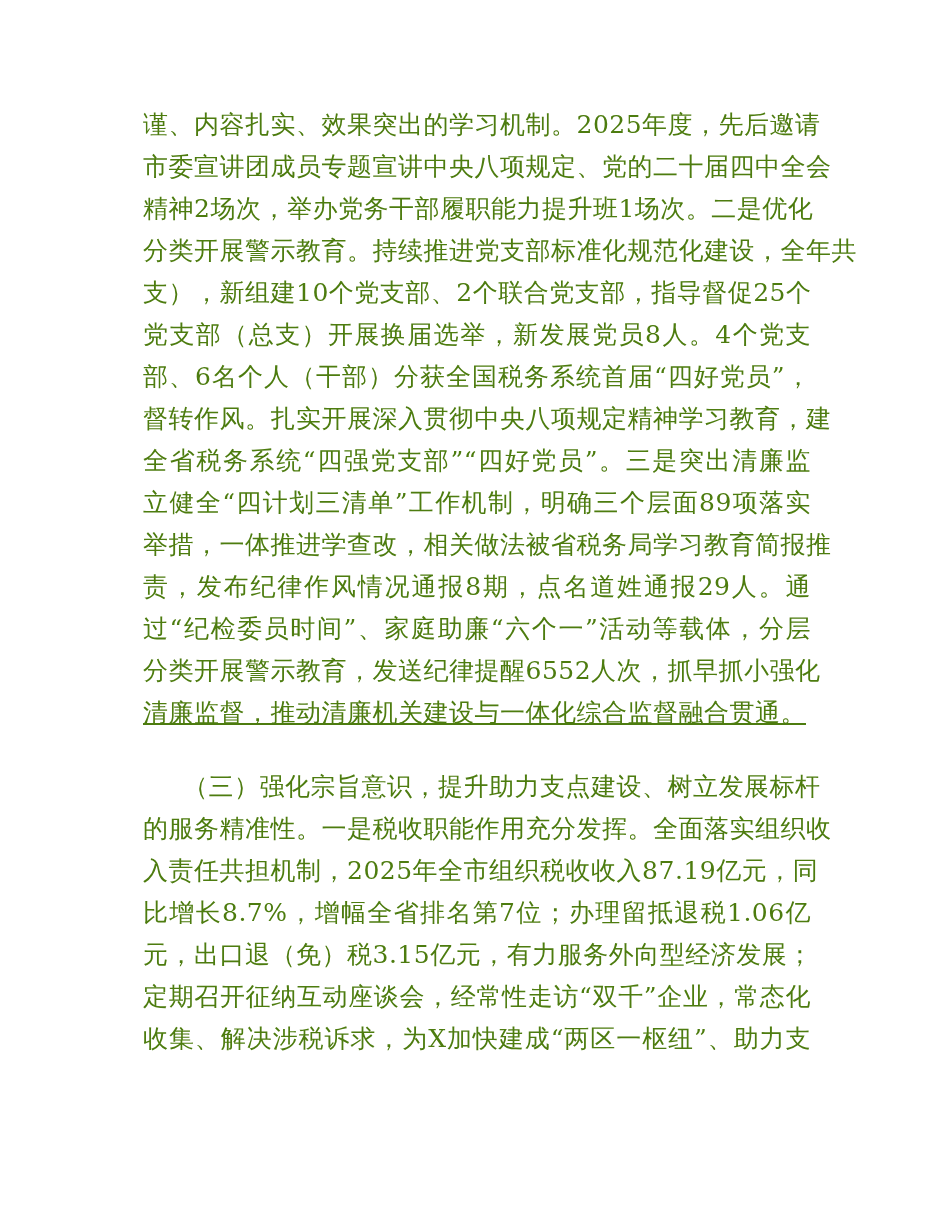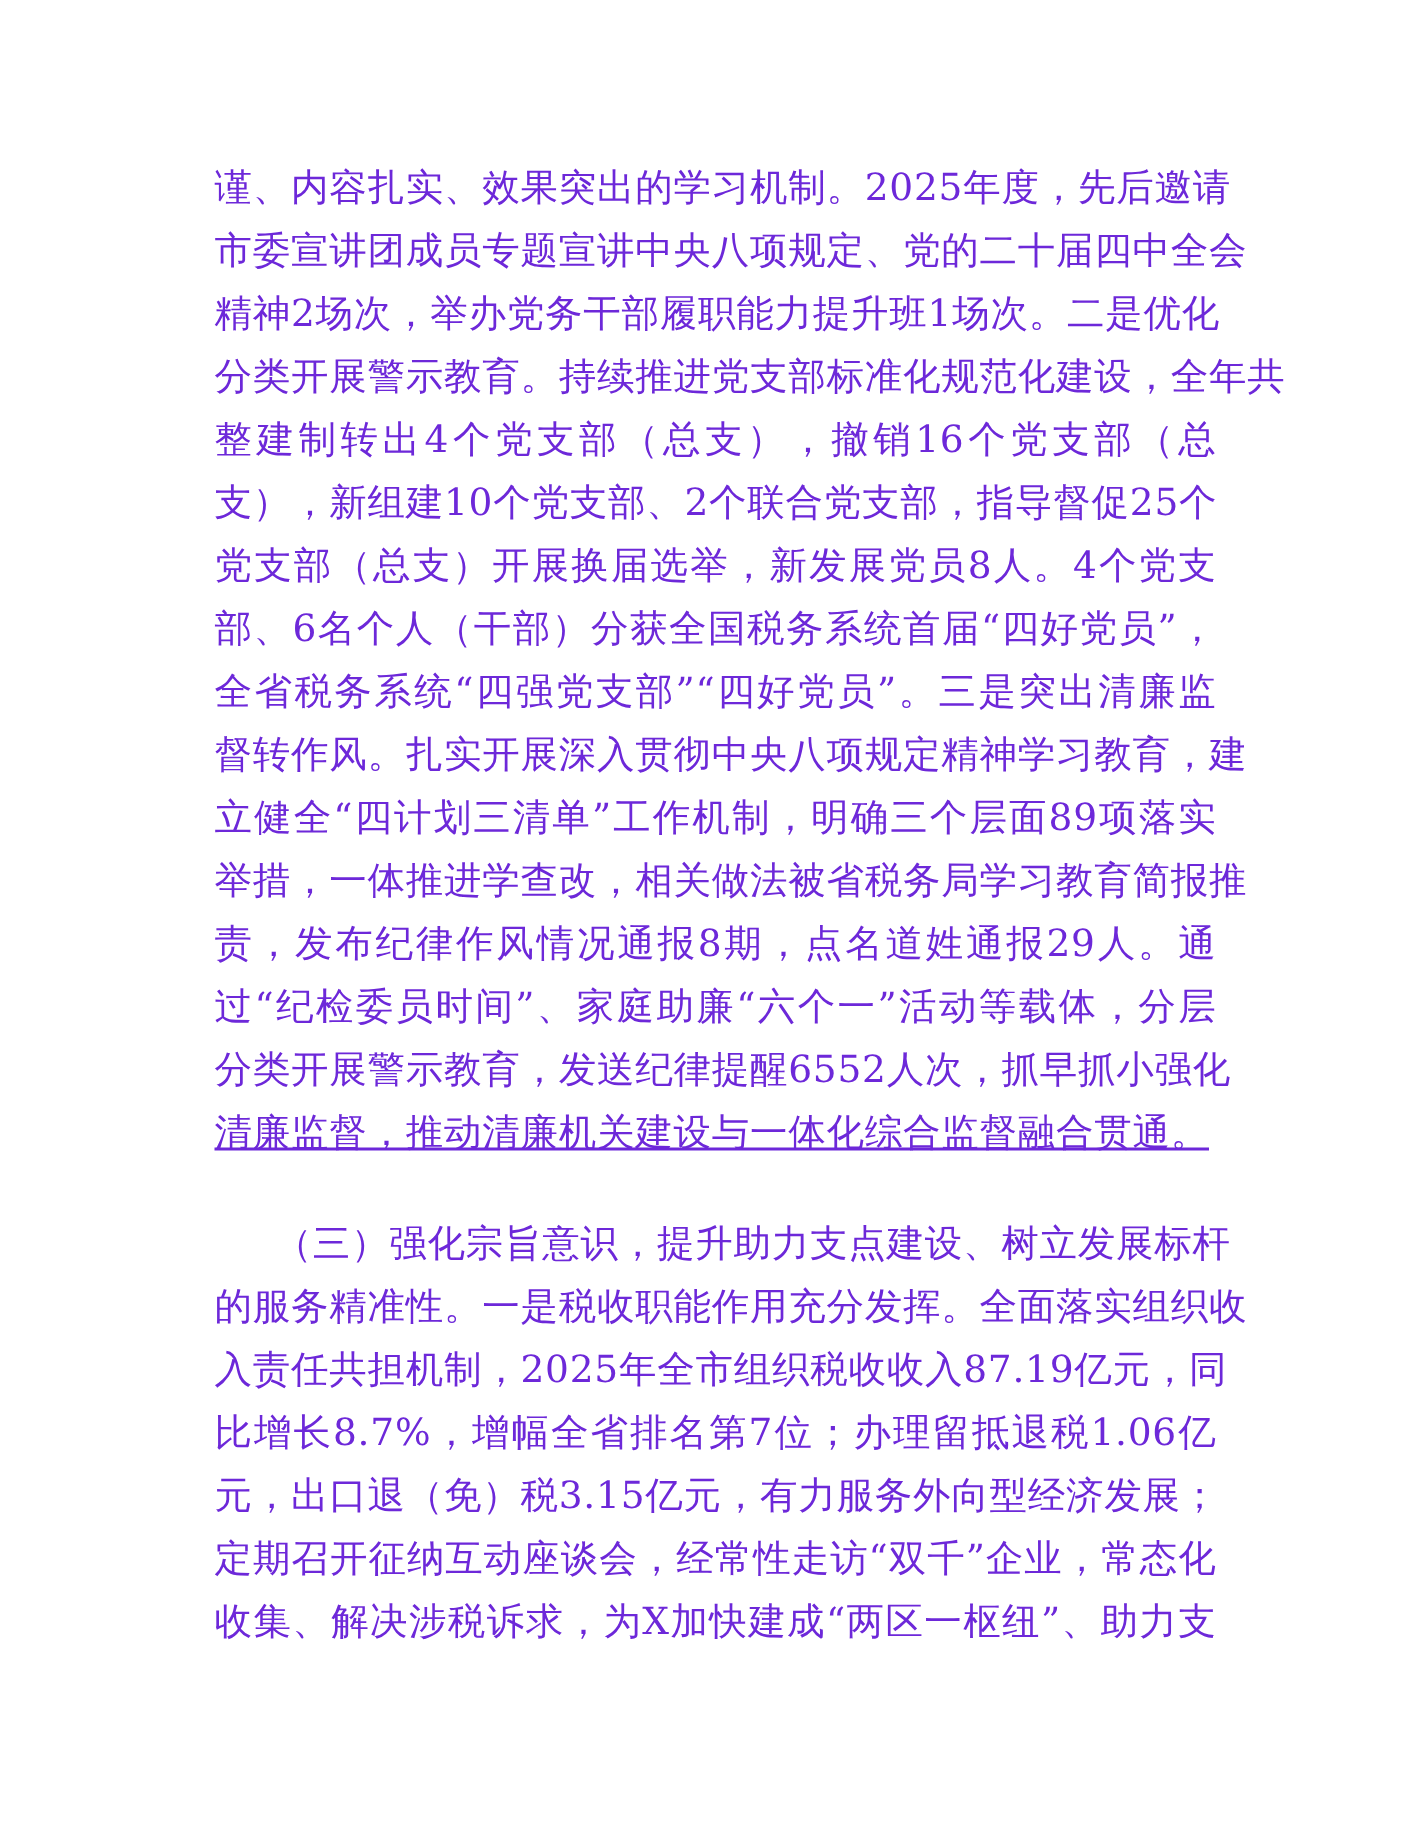--- a/index.html
+++ b/index.html
@@ -3,21 +3,21 @@
 <meta charset="utf-8">
 <style>
   html, body { margin: 0; padding: 0; background: #ffffff; }
   body { width: 950px; height: 1230px; position: relative; overflow: hidden; }
   .page {
     position: absolute;
     left: 143px;
     top: 104px;
     width: 668px;
     font-family: "DejaVu Serif", "Liberation Serif", serif;
-    color: #6d28d9;
+    color: #4d7c0f;
     font-size: 25px;
   }
   .line {
     height: 42px;
     line-height: 42px;
     white-space: nowrap;
     text-align: justify;
     text-align-last: justify;
     letter-spacing: 0.5px;
   }
@@ -31,26 +31,25 @@
   }
 </style>
 </head>
 <body>
 
 <div class="page">
   <div class="line">谨、内容扎实、效果突出的学习机制。2025年度，先后邀请</div>
   <div class="line">市委宣讲团成员专题宣讲中央八项规定、党的二十届四中全会</div>
   <div class="line">精神2场次，举办党务干部履职能力提升班1场次。二是优化</div>
   <div class="line">分类开展警示教育。持续推进党支部标准化规范化建设，全年共</div>
-  <div class="line">整建制转出4个党支部（总支），撤销16个党支部（总</div>
   <div class="line">支），新组建10个党支部、2个联合党支部，指导督促25个</div>
   <div class="line">党支部（总支）开展换届选举，新发展党员8人。4个党支</div>
   <div class="line">部、6名个人（干部）分获全国税务系统首届“四好党员”，</div>
+  <div class="line">督转作风。扎实开展深入贯彻中央八项规定精神学习教育，建</div>
   <div class="line">全省税务系统“四强党支部”“四好党员”。三是突出清廉监</div>
-  <div class="line">督转作风。扎实开展深入贯彻中央八项规定精神学习教育，建</div>
   <div class="line">立健全“四计划三清单”工作机制，明确三个层面89项落实</div>
   <div class="line">举措，一体推进学查改，相关做法被省税务局学习教育简报推</div>
   <div class="line">责，发布纪律作风情况通报8期，点名道姓通报29人。通</div>
   <div class="line">过“纪检委员时间”、家庭助廉“六个一”活动等载体，分层</div>
   <div class="line">分类开展警示教育，发送纪律提醒6552人次，抓早抓小强化</div>
   <div class="line last">清廉监督，推动清廉机关建设与一体化综合监督融合贯通。</div>
   <div class="line indent">（三）强化宗旨意识，提升助力支点建设、树立发展标杆</div>
   <div class="line">的服务精准性。一是税收职能作用充分发挥。全面落实组织收</div>
   <div class="line">入责任共担机制，2025年全市组织税收收入87.19亿元，同</div>
   <div class="line">比增长8.7%，增幅全省排名第7位；办理留抵退税1.06亿</div>

